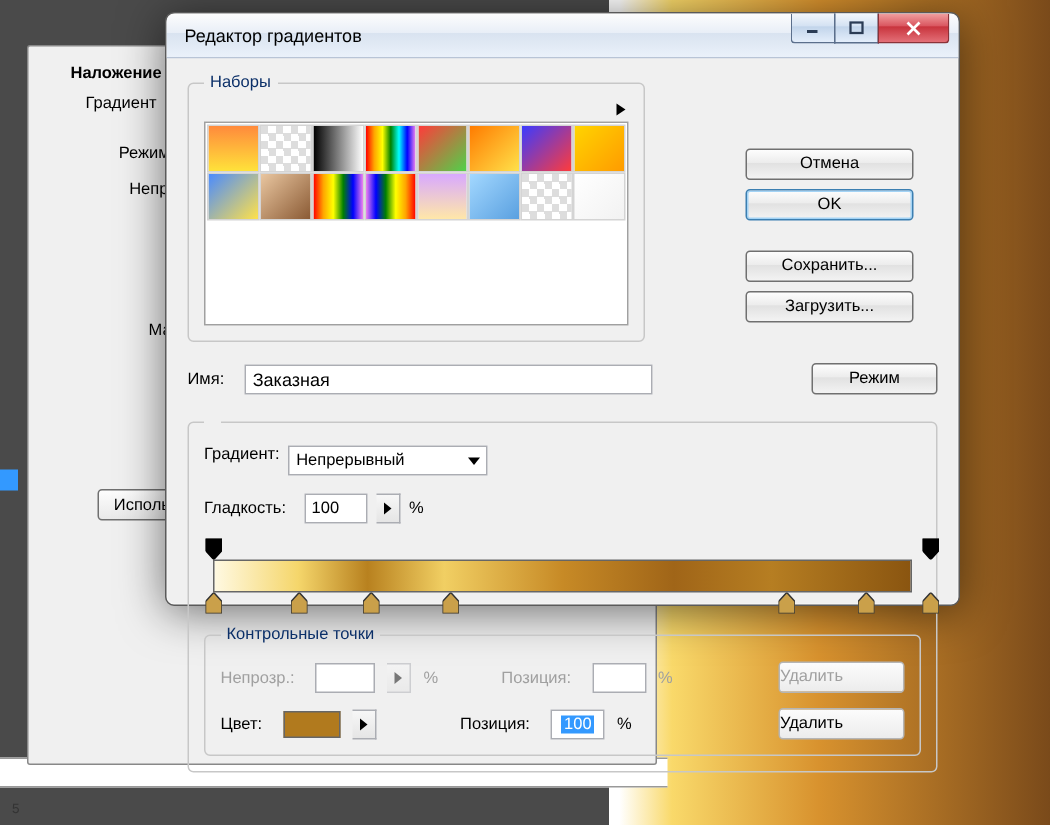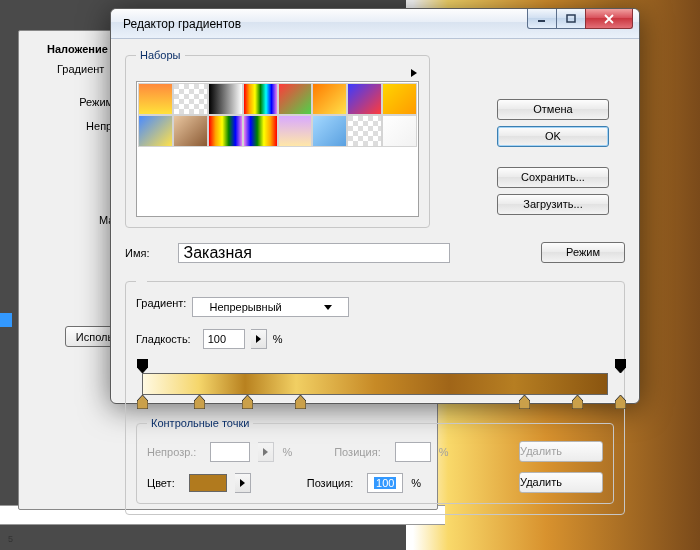--- a/index.html
+++ b/index.html
@@ -28,26 +28,26 @@
 legend{padding:0 4px;color:#0b2f68;font-size:11px}
 .row{display:flex;align-items:flex-start}
 .sidebtns{position:absolute;right:16px;top:50px;width:112px;display:flex;flex-direction:column;gap:6px}
 .btn{height:21px;background:linear-gradient(#fdfdfd,#ececec 45%,#e1e1e1 46%,#f3f3f3);border:1px solid #707070;border-radius:3px;text-align:center;line-height:19px;cursor:default}
 .btn.primary{border:1px solid #3c7fb1;box-shadow:0 0 0 1px #a3d3f5 inset}
 .presets{width:285px}
 .preset-head{display:flex;justify-content:flex-end;margin-bottom:4px;padding-right:2px}
 .swatches{border:1px solid #a0a0a0;background:#fff;padding:1px;width:283px;height:136px;overflow:hidden}
 .swr{display:flex}
 .sw{width:35px;height:32px;border:1px solid #d4d4d4;margin:0}
-.name-row{margin-top:14px;display:flex;align-items:center;gap:23px}
-.txt{height:20px;border:1px solid #abadb3;background:#fff;padding:2px 4px;font-size:16px}
+.name-row{margin-top:14px;display:flex;align-items:center;gap:8px}
+.txt{height:20px;border:1px solid #abadb3;background:#fff;padding:2px 4px;font-size:12px}
 .name-row .txt{width:272px}
 .grad-fs{margin-top:12px;padding-top:10px}
 .lbl{margin-right:6px}
-.sel{height:20px;border:1px solid #abadb3;background:#fff;display:inline-flex;align-items:center;padding:0 16px;gap:42px}
+.sel{height:20px;border:1px solid #abadb3;background:#fff;display:inline-flex;align-items:center;padding:0 4px;gap:42px}
 .sel .arrow{width:0;height:0;border-left:4px solid transparent;border-right:4px solid transparent;border-top:5px solid #000}
 .numrow{margin-top:12px;display:flex;align-items:center;gap:6px}
 .spin{height:20px;border:1px solid #abadb3;background:#fff;width:42px;text-align:left;padding:0 4px;line-height:18px}
 .spinbtn{width:16px;height:20px;border:1px solid #abadb3;border-left:none;background:linear-gradient(#f7f7f7,#e5e5e5);display:flex;align-items:center;justify-content:center}
 .spinbtn .arrow{width:0;height:0;border-top:4px solid transparent;border-bottom:4px solid transparent;border-left:5px solid #000}
 .grad-bar-wrap{position:relative;margin-top:14px;height:44px}
 .grad-bar{position:absolute;left:6px;right:6px;top:10px;height:22px;border:1px solid #666;background:linear-gradient(90deg,#fff9e2 0%,#f5d66b 12%,#b8811f 22%,#f1cf63 33%,#c78a26 50%,#a06518 66%,#b67e22 80%,#8a5510 100%)}
 .stop{position:absolute;width:11px;height:14px}
 .stop.top{top:-4px}
 .stop.btm{top:32px}

